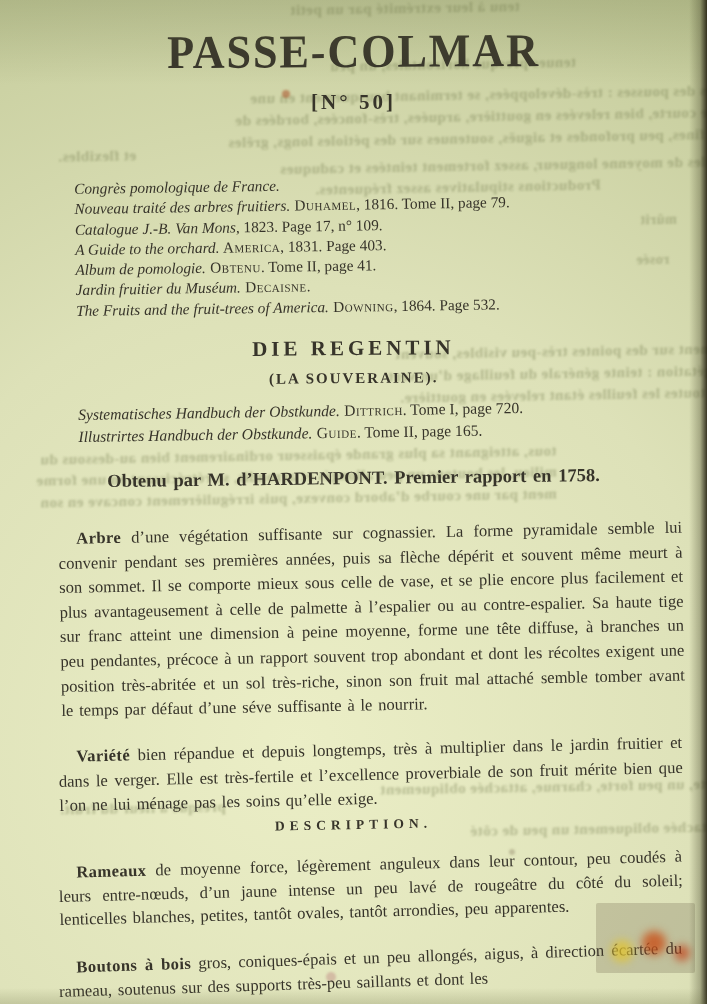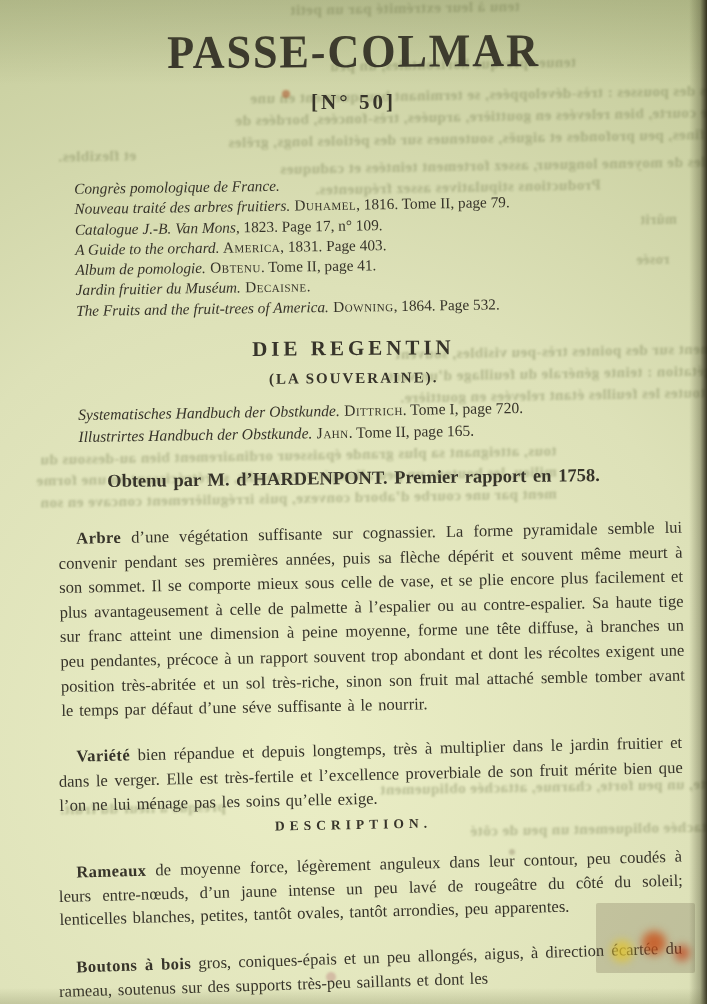--- a/index.html
+++ b/index.html
@@ -117,21 +117,21 @@
     <div class="ref-line"><span class="t">The Fruits and the fruit-trees of America.</span><span class="a"> Downing</span><span class="d">, 1864. Page 532.</span></div>
   </div>
 
   <div class="content-block subtitle">
     <div class="subtitle-de">DIE REGENTIN</div>
     <div class="subtitle-fr">(LA SOUVERAINE).</div>
   </div>
 
   <div class="content-block refs refs-de">
     <div class="ref-line"><span class="t">Systematisches Handbuch der Obstkunde.</span><span class="a"> Dittrich</span><span class="d">. Tome I, page 720.</span></div>
-    <div class="ref-line"><span class="t">Illustrirtes Handbuch der Obstkunde.</span><span class="a"> Jahn</span><span class="d">. Tome II, page 165.</span></div>
+    <div class="ref-line"><span class="t">Illustrirtes Handbuch der Obstkunde.</span><span class="a"> Guide</span><span class="d">. Tome II, page 165.</span></div>
   </div>
 
   <div class="content-block origin">
     <span>Obtenu par M. d’</span><span>HARDENPONT</span><span>. Premier rapport en 1758.</span>
   </div>
 
   <p class="content-block para p-arbre">
     <span class="lead">Arbre</span><span> d’une végétation suffisante sur cognassier. La forme pyramidale semble lui convenir pendant ses premières années, puis sa flèche dépérit et souvent même meurt à son sommet. Il se comporte mieux sous celle de vase, et se plie encore plus facilement et plus avantageusement à celle de palmette à l’espalier ou au contre-espalier. Sa haute tige sur franc atteint une dimension à peine moyenne, forme une tête diffuse, à branches un peu pendantes, précoce à un rapport souvent trop abondant et dont les récoltes exigent une position très-abritée et un sol très-riche, sinon son fruit mal attaché semble tomber avant le temps par défaut d’une séve suffisante à le nourrir.</span>
   </p>
 

